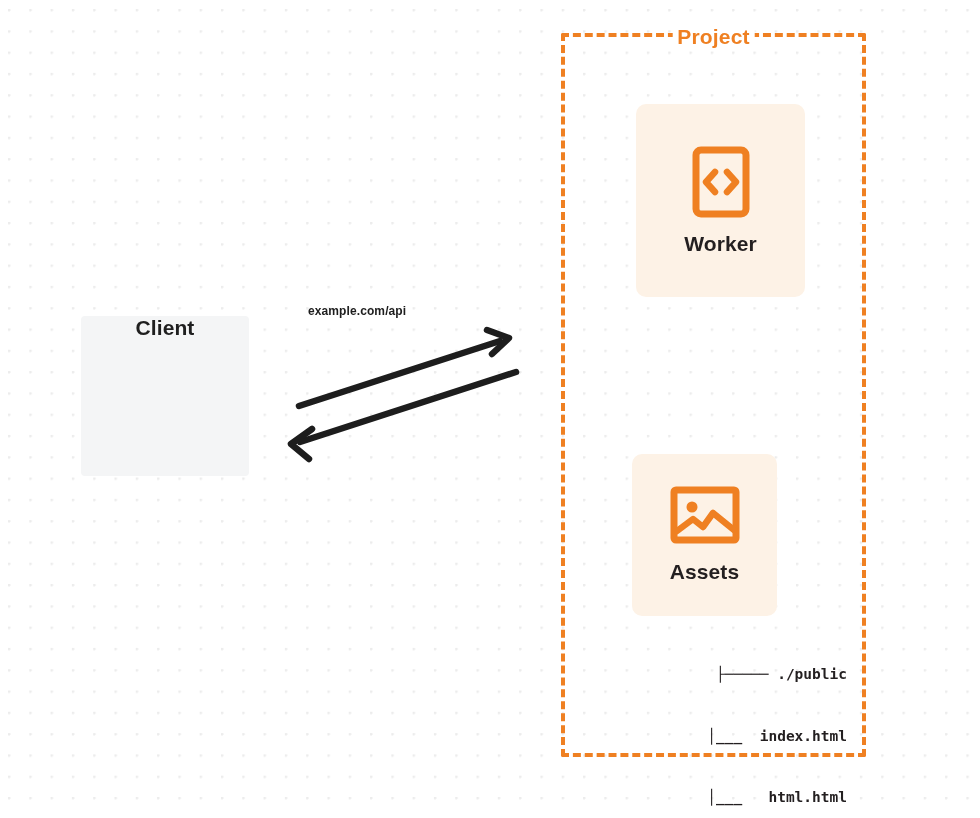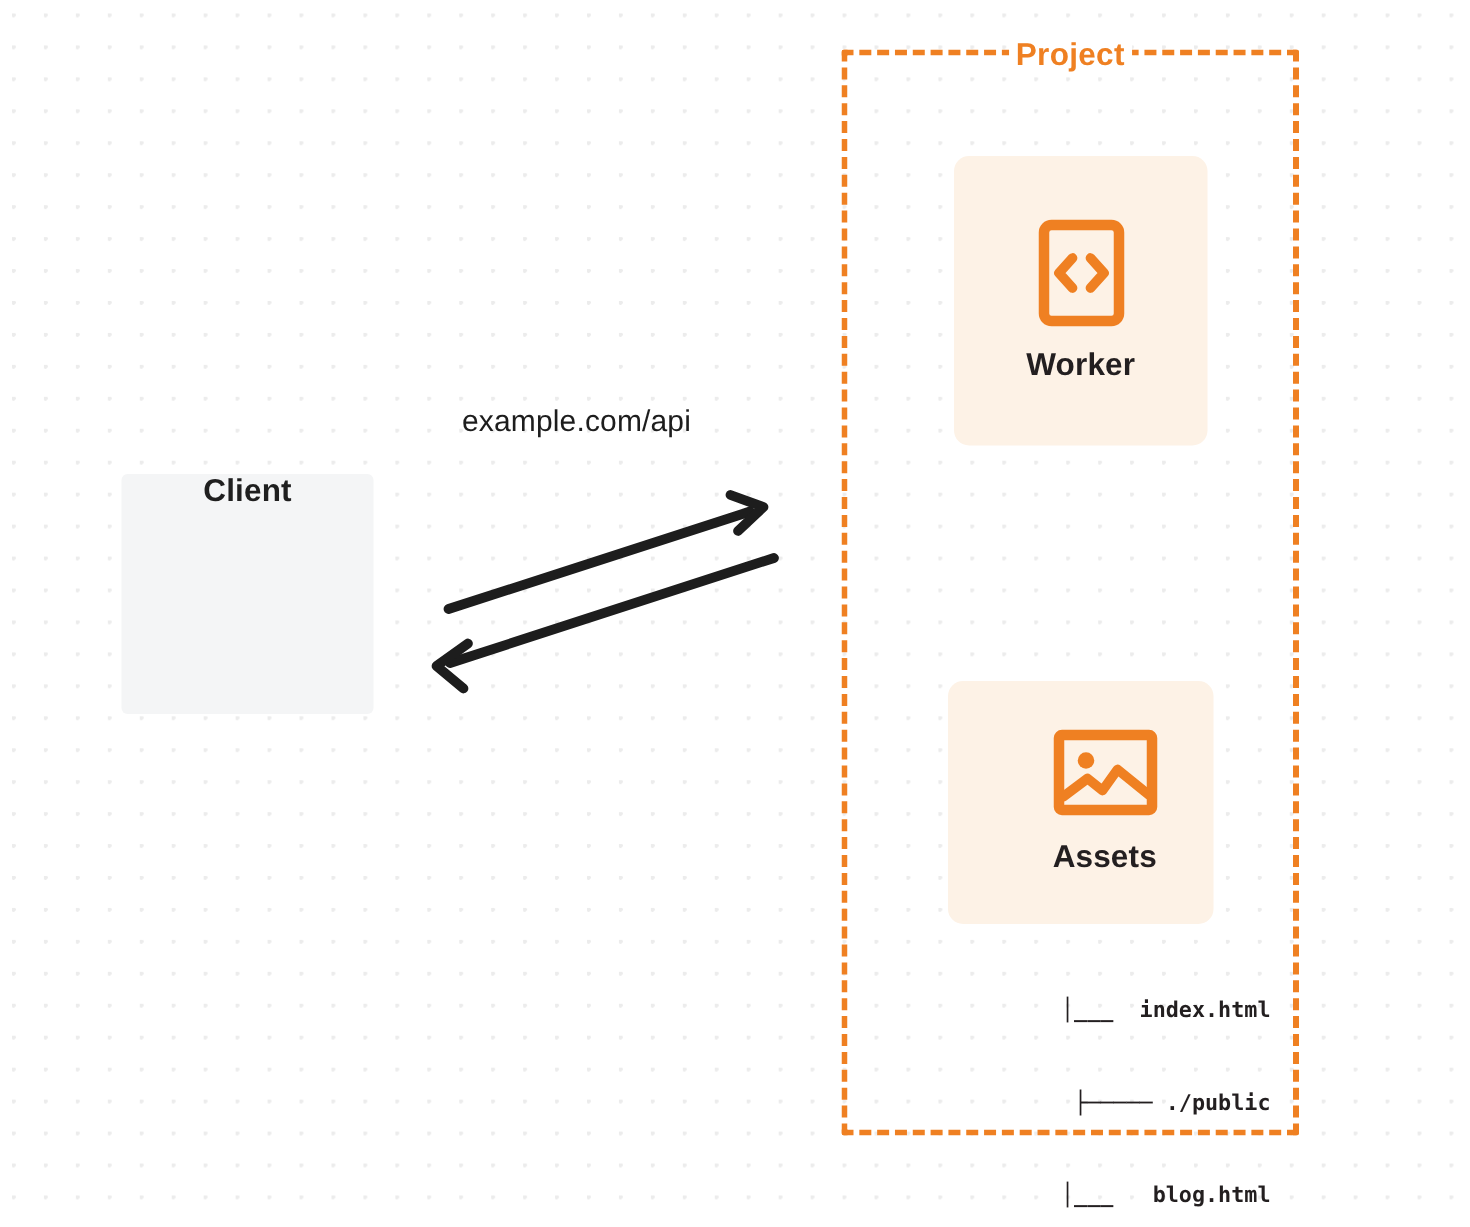--- a/index.html
+++ b/index.html
@@ -49,23 +49,23 @@
     left: 0;
     top: 0;
     width: 980px;
     height: 818px;
     pointer-events: none;
   }
 
   .api-label {
     position: absolute;
     left: 308px;
-    top: 270px;
-    font-size: 20px;
-    font-weight: normal;
+    top: 304px;
+    font-size: 12px;
+    font-weight: bold;
     color: #1d1d1d;
     letter-spacing: 0.1px;
     white-space: nowrap;
   }
 
   
   .project-box {
     position: absolute;
     left: 561px;
     top: 33px;
@@ -104,21 +104,20 @@
     left: 71px;
     top: 67px;
     width: 169px;
     height: 193px;
   }
   .card-assets {
     left: 67px;
     top: 417px;
     width: 145px;
     height: 162px;
-    padding-left: 32px;
   }
   .card-icon {
     display: block;
     line-height: 0;
   }
   .card-worker .card-icon { margin-bottom: 14px; }
   .card-assets .card-icon { margin-bottom: 16px; }
   .card-label {
     font-size: 21px;
     font-weight: bold;
@@ -185,20 +184,20 @@
         <svg width="70" height="58" viewBox="0 0 70 58">
           <rect x="4" y="4" width="62" height="50" rx="2" ry="2" fill="none" stroke="#ef8022" stroke-width="7"></rect>
           <circle cx="22" cy="21" r="5.5" fill="#ef8022"></circle>
           <polyline points="7,45 23,33 33,41 43,27 64,44" fill="none" stroke="#ef8022" stroke-width="6.5" stroke-linecap="round" stroke-linejoin="round"></polyline>
         </svg>
       </span>
       <span class="card-label">Assets</span>
     </div>
 
     <div class="file-tree">
+      <span class="tree-row">├───── ./public</span>
       <span class="tree-row">  │___  index.html</span>
-      <span class="tree-row">├───── ./public</span>
-      <span class="tree-row">  │___   blog.html</span>
+      <span class="tree-row">  │___   html.html</span>
       
     </div>
   </div>
 
 </div>
 
 </body></html>

